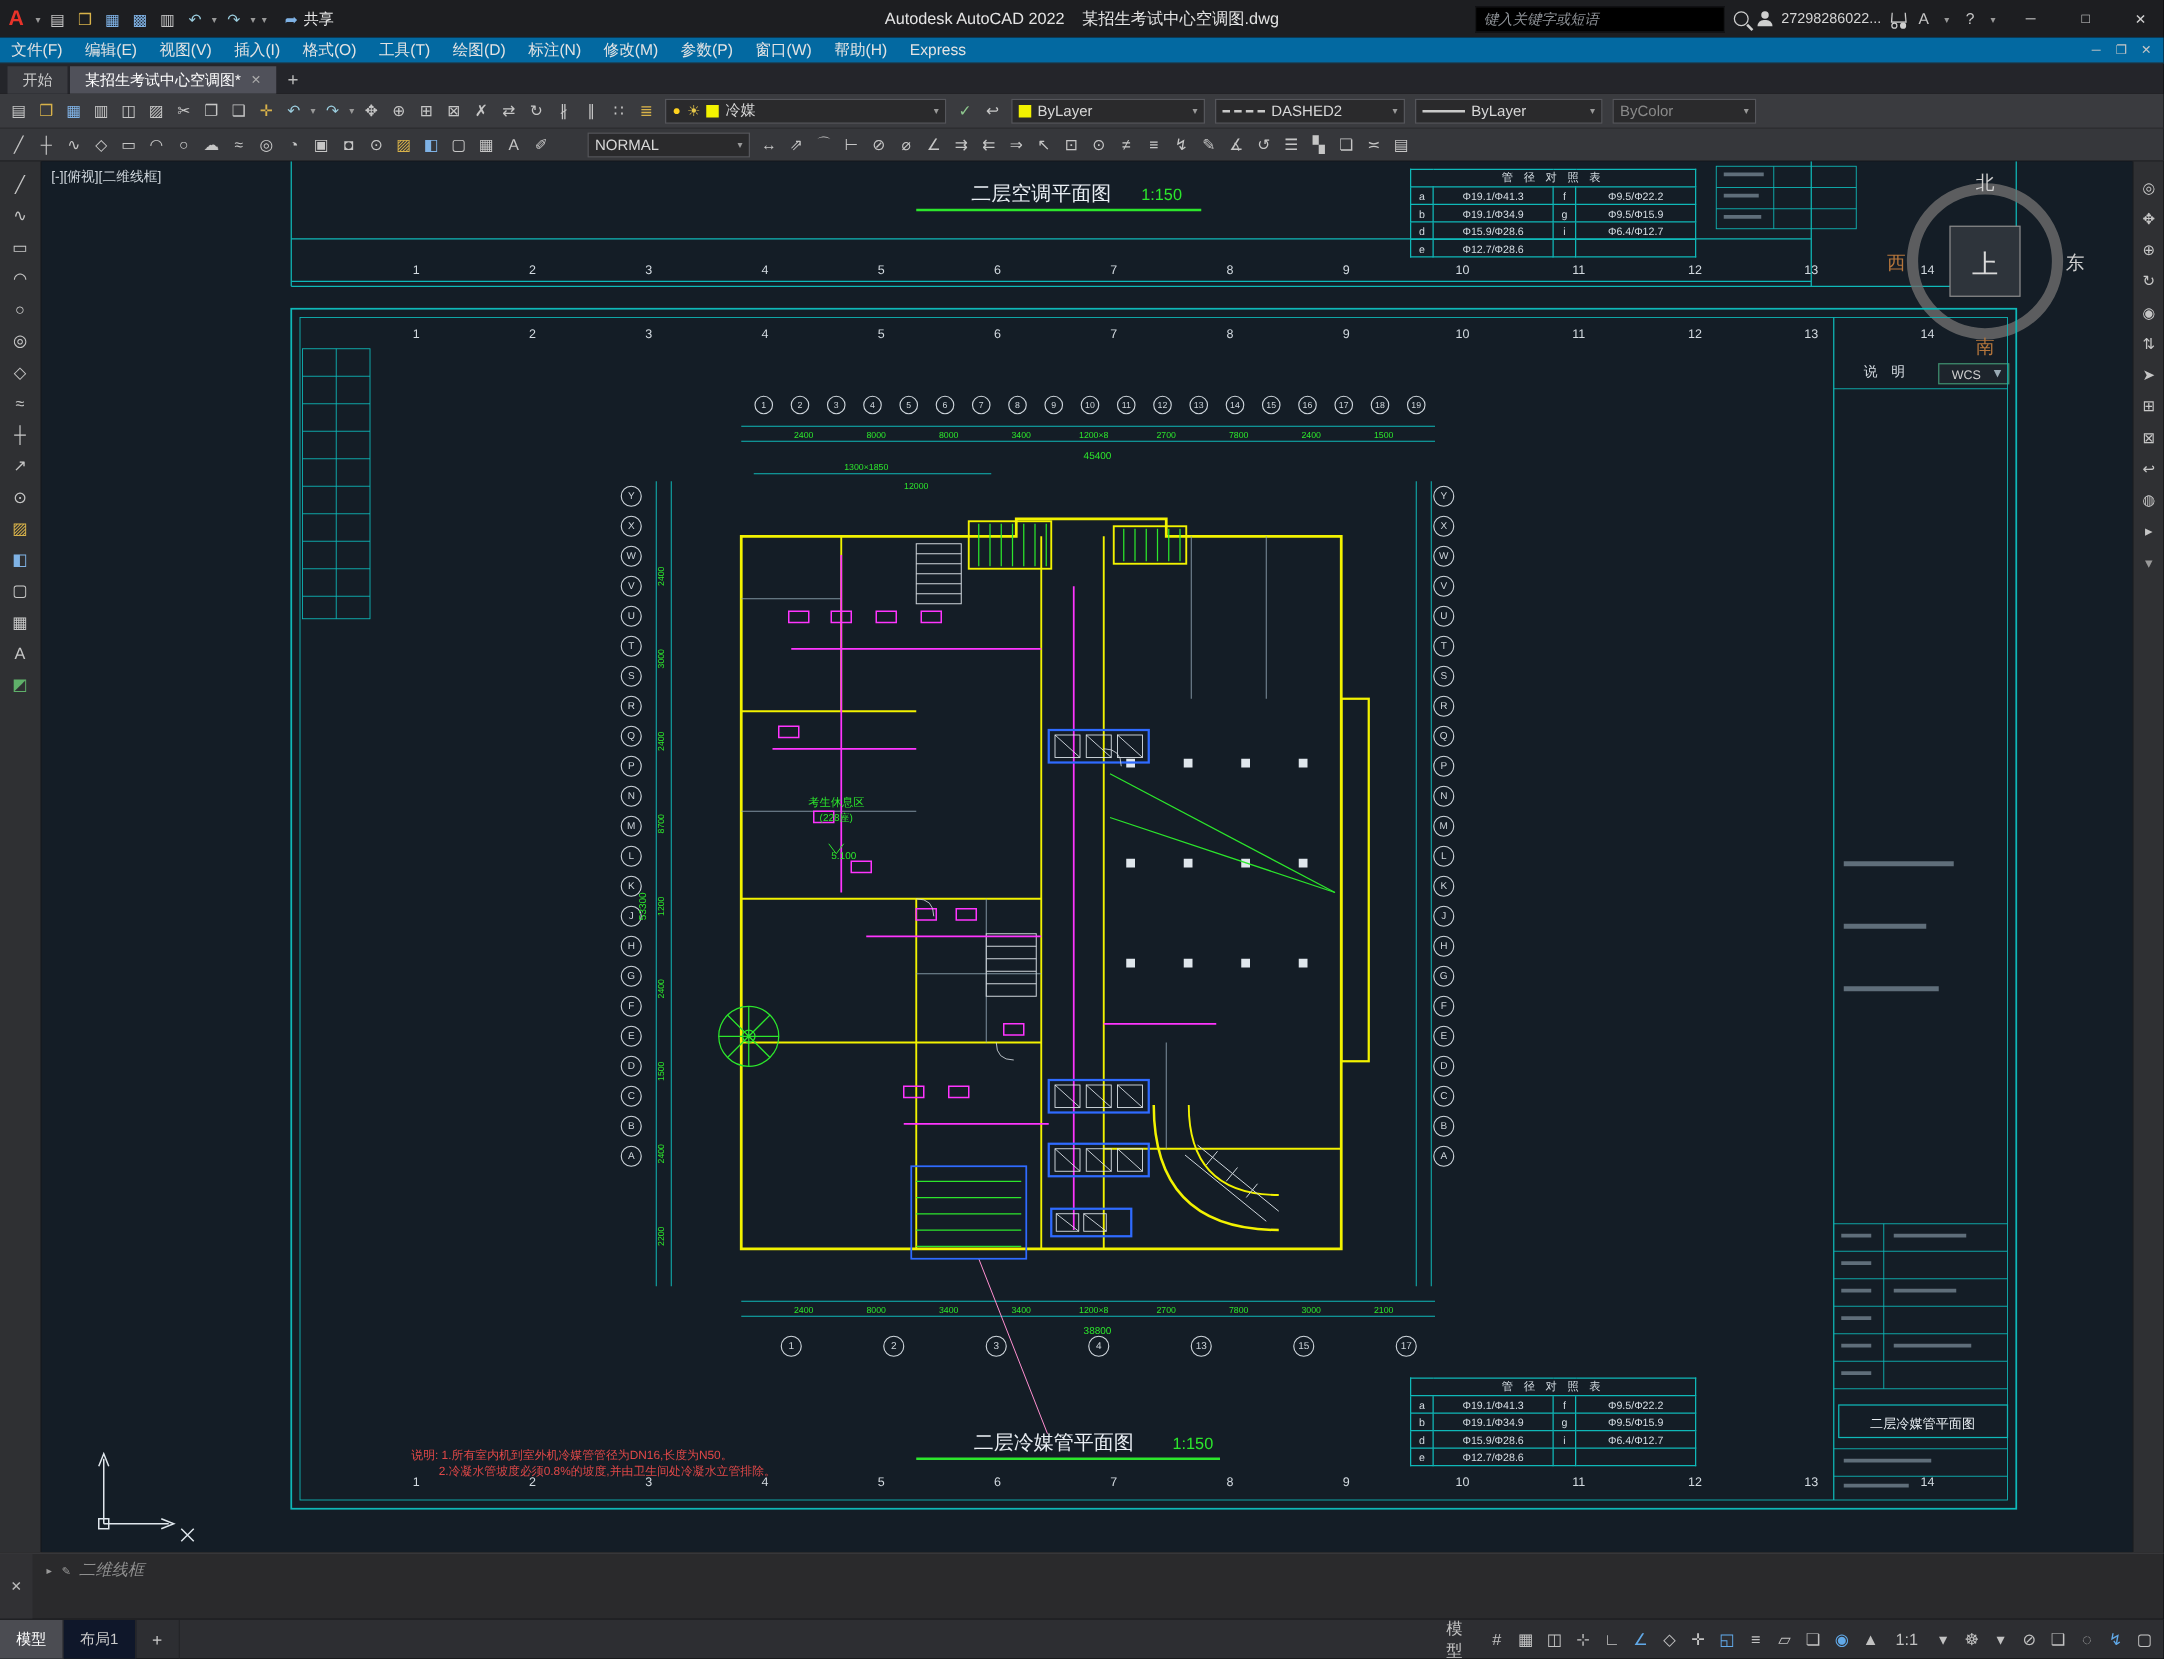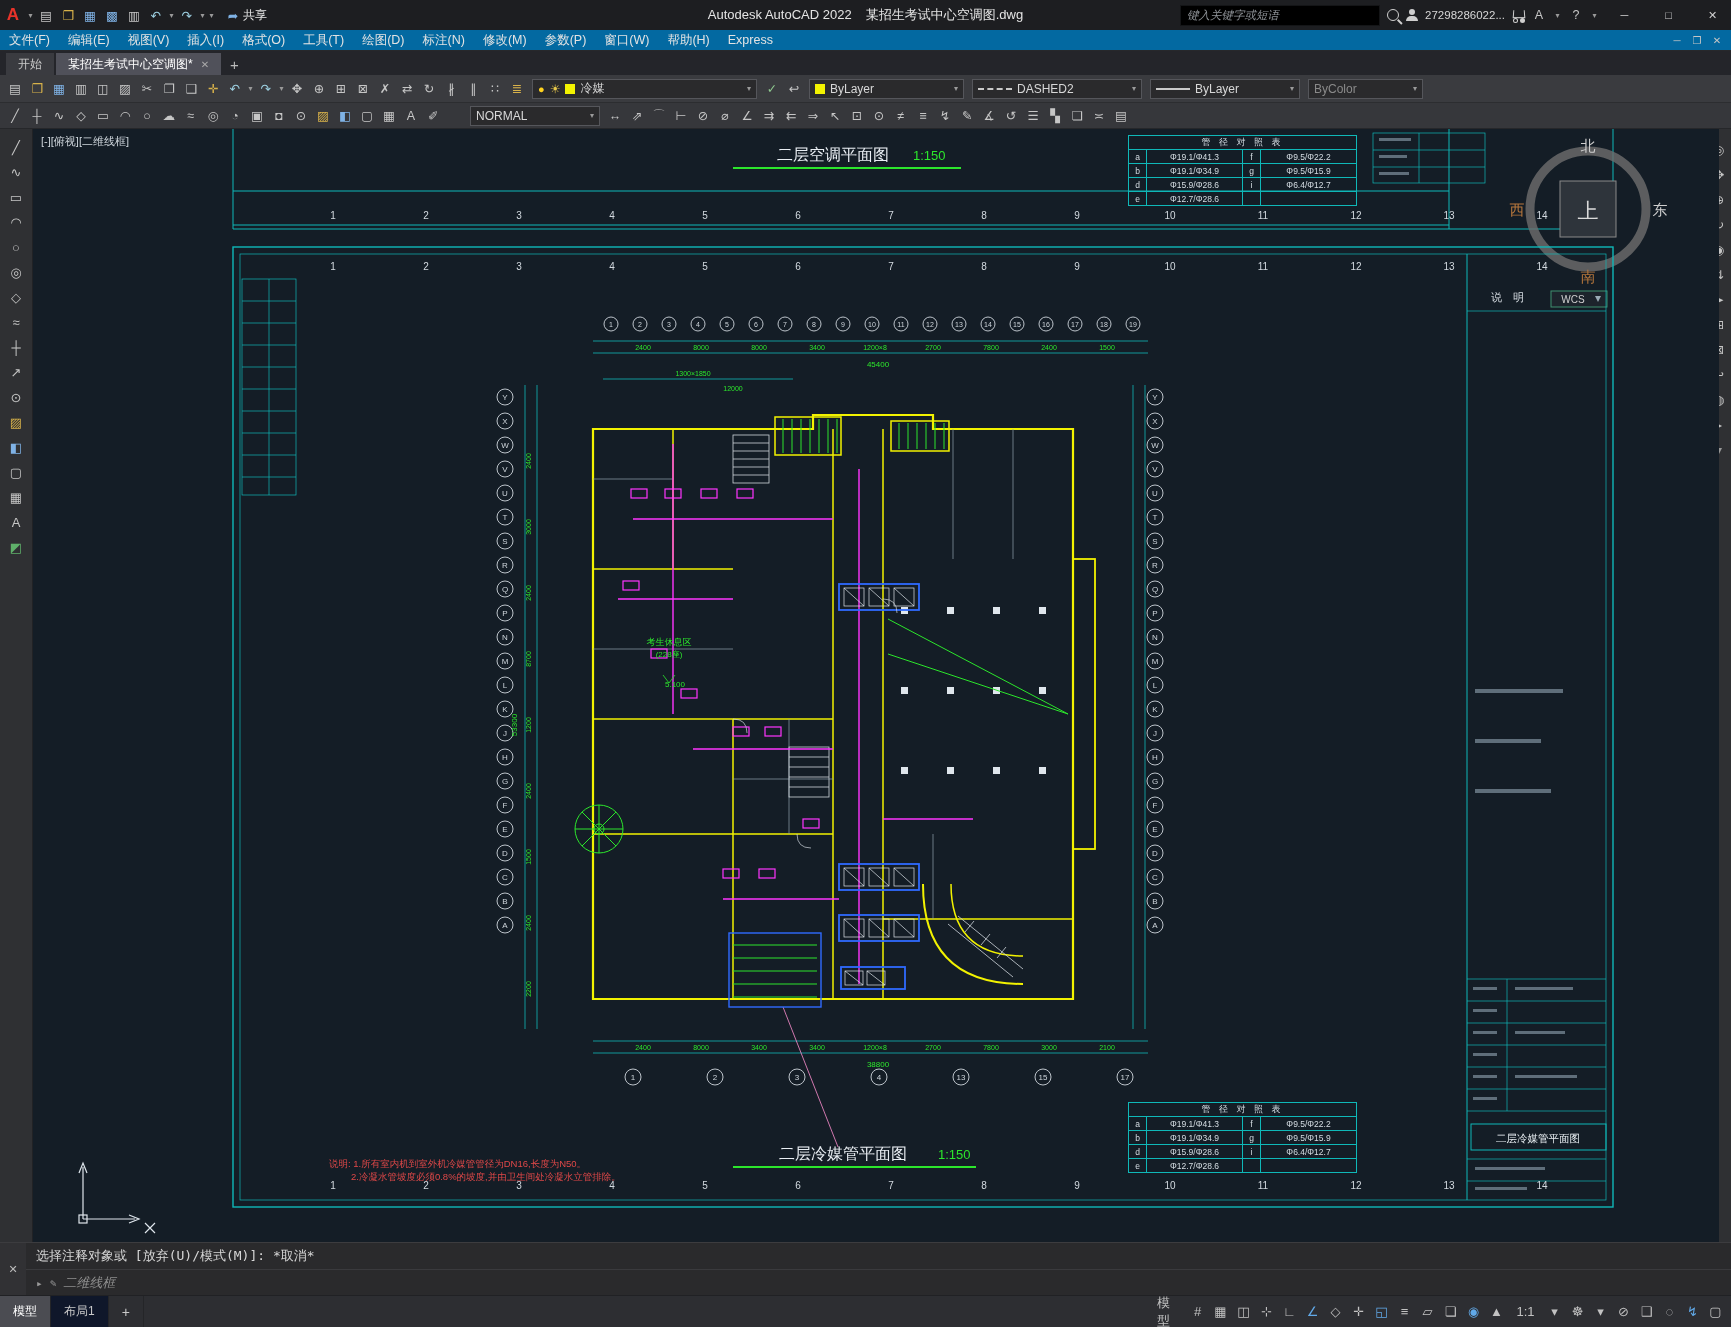--- a/index.html
+++ b/index.html
@@ -46,36 +46,36 @@
   .tclose{font-size:10px;color:#aaa;}
   .ftab.plus{background:transparent;font-size:15px;padding:0 7px;color:#bbb;}
 
   
   #ribbon1{top:75px;height:28px;background:#3a3b3f;display:flex;align-items:center;padding-left:4px;border-bottom:1px solid #2c2d30;}
   #ribbon2{top:103px;height:26px;background:#36373b;display:flex;align-items:center;padding-left:4px;border-bottom:1px solid #26272a;}
   .combo{display:flex;align-items:center;height:20px;background:#2a2a2c;border:1px solid #55565b;margin:0 4px;padding:0 5px;font-size:12px;color:#d8d8d8;gap:5px;box-sizing:border-box;white-space:nowrap;}
   .combo .caret{margin-left:auto;color:#9a9a9a;font-size:8px;}
   .combo .val{overflow:hidden;text-overflow:ellipsis;text-align:right;}
   .combo.layer{width:225px;}
-  .combo.w155{width:155px;} .combo.w170{width:170px;} .combo.w150{width:150px;} .combo.w115{width:115px;}
+  .combo.w155{width:155px;} .combo.w170{width:152px;} .combo.w150{width:150px;} .combo.w115{width:115px;}
   .combo.style{width:130px;margin-left:26px;}
   .combo.disabled .val{color:#8a8a8a;}
   .swatch{width:10px;height:10px;background:#f2f200;display:inline-block;flex:0 0 auto;}
   .dashline{width:34px;border-top:2px dashed #c9c9c9;display:inline-block;flex:0 0 auto;}
   .solidline{width:34px;border-top:2px solid #c9c9c9;display:inline-block;flex:0 0 auto;}
   .bulb{color:#ffd21e;font-size:11px;} .sun{color:#e8c84a;font-size:12px;}
 
   
   #lefttools{position:absolute;left:0;top:129px;width:33px;height:1113px;background:#2f3033;border-right:1px solid #212225;display:flex;flex-direction:column;align-items:center;padding-top:6px;box-sizing:border-box;}
   #lefttools .tbi{width:33px;height:25px;font-size:13px;}
   #righttools{position:absolute;right:0;top:129px;width:25px;height:1113px;background:#2f3033;border-left:1px solid #212225;display:flex;flex-direction:column;align-items:center;padding-top:8px;box-sizing:border-box;}
   #righttools .tbi{width:25px;height:25px;font-size:12px;}
 
   
-  #canvas{position:absolute;left:33px;top:129px;width:1673px;height:1113px;background:#141d26;padding-left:13px;}
+  #canvas{position:absolute;left:33px;top:129px;width:1673px;height:1113px;background:#141d26;}
   #canvas svg{position:absolute;left:0;top:0;}
   svg text{font-family:"Liberation Sans","DejaVu Sans",sans-serif;}
   .ptable{position:absolute;border-collapse:collapse;}
   .ptable th,.ptable td{border:1px solid #0fb8b8;color:#d5dde3;font-size:8.5px;font-weight:normal;
        padding:0 3px;height:14px;text-align:center;white-space:nowrap;box-sizing:border-box;}
   .ptable th{letter-spacing:3px;font-size:9px;}
   .ptable td:nth-child(1),.ptable td:nth-child(3){width:18px;}
   .ptable td:nth-child(2),.ptable td:nth-child(4){width:96px;}
   #pipe-table-top{left:1095px;top:6px;}
   #pipe-table-bottom{left:1095px;top:973px;}
@@ -877,21 +877,20 @@
           <td></td>
           <td></td>
         </tr>
       </tbody>
   </table>
 </div>
 
 <div class="band" id="cmdline">
   <div id="cmd-close">✕</div>
   <div id="cmd-body">
-    <div class="cmd-history">选择注释对象或 [放弃(U)/模式(M)]: *取消*</div>
     <div class="cmd-input">
       <span class="cmdicon">▸</span>
       <span class="cmdicon">✎</span>
       <span class="ghost">二维线框</span>
     </div>
   </div>
 </div>
 
 <div class="band" id="statusbar">
   <div class="stab active">模型</div>

